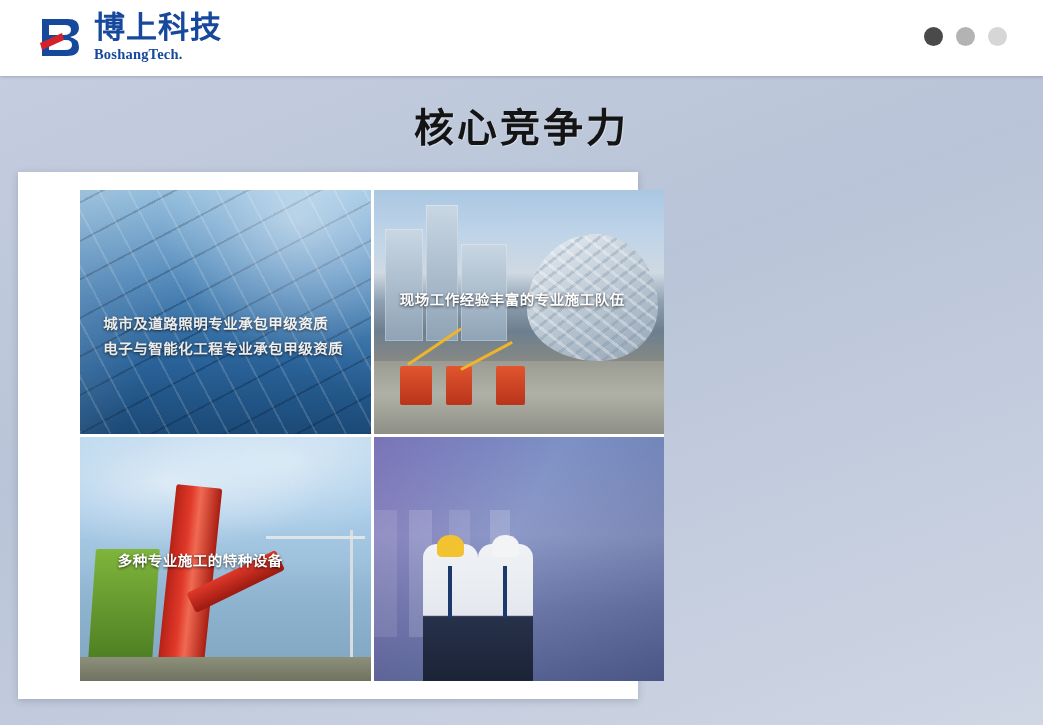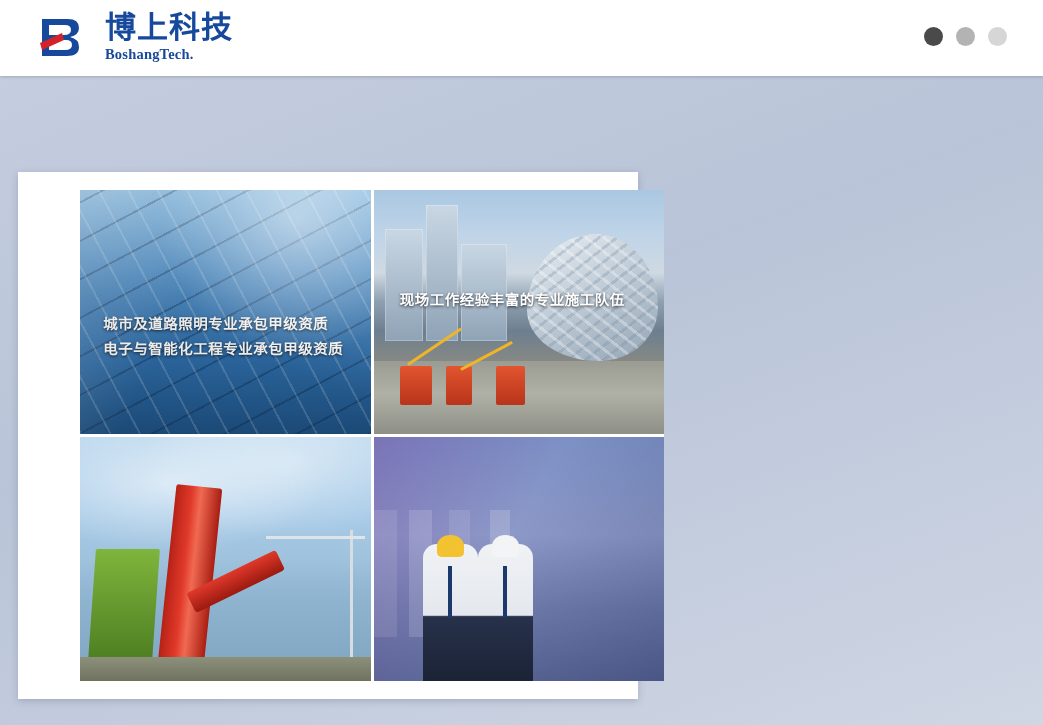--- a/index.html
+++ b/index.html
@@ -33,21 +33,21 @@
     background: #ffffff;
     box-shadow: 0 1px 3px rgba(0,0,0,0.18);
     z-index: 5;
   }
   .logo-wrap {
     position: absolute;
     left: 38px;
     top: 12px;
     display: flex;
     align-items: center;
-    gap: 21px;
+    gap: 10px;
   }
   .logo-mark {
     position: relative;
     width: 46px;
     height: 48px;
   }
   .logo-text-block {
     display: flex;
     flex-direction: column;
     justify-content: center;
@@ -386,20 +386,21 @@
       </span>
     </div>
 
     <div class="win-dots">
       <span class="dot d1"></span>
       <span class="dot d2"></span>
       <span class="dot d3"></span>
     </div>
   </div>
 
+  <div class="slide-title">核心竞争力</div>
 
   <div class="photo-card">
     <div class="photo-grid">
 
       <div class="cell cell-glass">
         <div class="cap cap-1">
           <div>城市及道路照明专业承包甲级资质</div>
           <div>电子与智能化工程专业承包甲级资质</div>
         </div>
       </div>
@@ -419,20 +420,21 @@
       </div>
 
       <div class="cell cell-lift">
         <div class="sky-clouds"></div>
         <div class="tower-crane"></div>
         <div class="tower-jib"></div>
         <div class="green-lift"></div>
         <div class="red-arm"></div>
         <div class="red-arm2"></div>
         <div class="ground2"></div>
+        <div class="cap cap-3">多种专业施工的特种设备</div>
       </div>
 
       <div class="cell cell-team">
         <div class="skyline"></div>
         <div class="person p1">
           <span class="helmet yellow"></span>
           <span class="tie"></span>
         </div>
         <div class="person p2">
           <span class="helmet white"></span>

